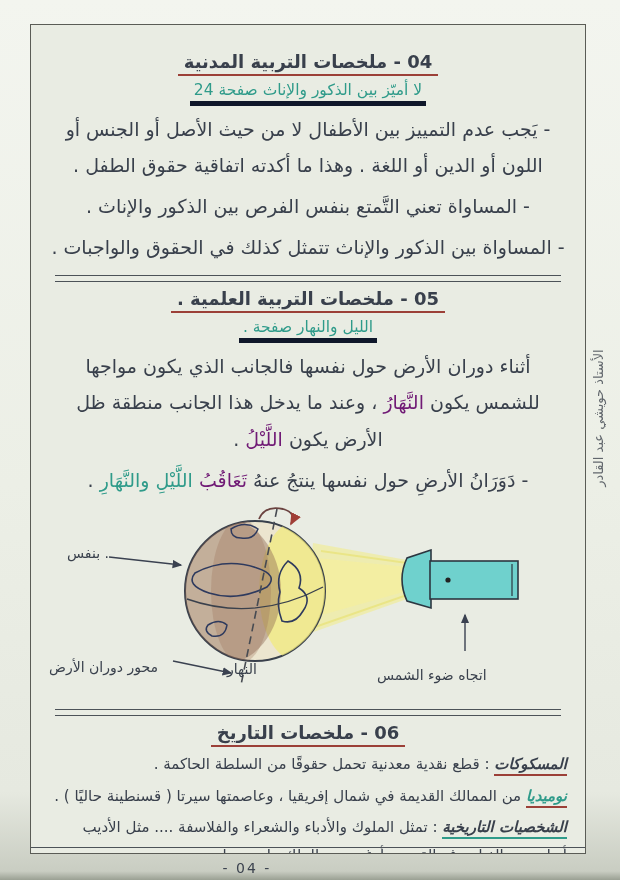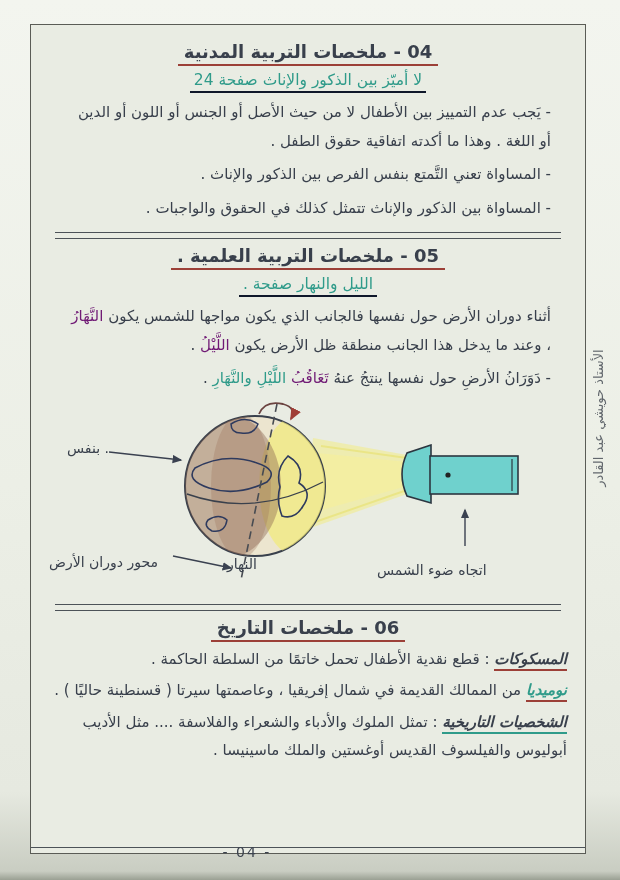--- a/index.html
+++ b/index.html
@@ -4,35 +4,35 @@
 <style>
   html,body{margin:0;padding:0;}
   body{font-family:"DejaVu Sans",sans-serif;}
   .photo{
     position:relative;width:620px;height:880px;overflow:hidden;
     background:linear-gradient(180deg,#f3f5ef 0%,#ecefe6 55%,#e6e9e0 90%,#c9cdc2 99%,#9aa093 100%);
   }
   .page-frame{
     position:absolute;left:30px;top:24px;width:556px;height:830px;
     border:1.6px solid #5a5c56;background:#e9ece3;
-    direction:rtl;box-sizing:border-box;padding:10px 16px 10px 16px;
+    direction:rtl;box-sizing:border-box;padding:20px 16px 10px 16px;
     color:#39404c;overflow:hidden;
   }
   .title-row{text-align:center;margin-top:6px;}
   .sec-title{
     display:inline-block;font-size:18px;font-weight:bold;letter-spacing:.5px;
     border-bottom:2px solid #9c4038;padding:0 6px 2px 6px;color:#39404c;
   }
   .subtitle-row{text-align:center;margin-top:4px;}
   .sec-subtitle{
     display:inline-block;font-size:15.5px;color:#2f9b8a;
-    border-bottom:2px solid #0f172a;padding:0 4px 2px 4px;
+    border-bottom:5px solid #0f172a;padding:0 4px 2px 4px;
   }
   .body-text{
-    font-size:15px;line-height:1.9;margin:5px 18px;text-align:right;
+    font-size:19px;line-height:1.9;margin:5px 4px;text-align:center;
   }
   .hl-pink{color:#701a75;}
   .hl-green{color:#2f9b8a;}
   .sep-double{
     height:5px;border-top:1.6px solid #4c5258;border-bottom:1.6px solid #4c5258;
     width:97%;margin:10px auto 6px auto;
   }
   .diagram{
     position:relative;width:524px;height:196px;margin:2px auto 0 auto;direction:ltr;
   }
@@ -51,21 +51,21 @@
   .term-green{color:#2f9b8a;}
   .inner-bottom-line{
     position:absolute;left:0;right:0;bottom:5px;border-top:1.5px solid #4c5258;
   }
   .side-note{
     position:absolute;left:461px;top:408px;width:280px;height:20px;
     transform:rotate(-90deg);font-size:13px;color:#4a5058;text-align:center;
     direction:rtl;opacity:.85;
   }
   .footer{
-    position:absolute;left:0;bottom:20px;width:494px;text-align:center;
+    position:absolute;left:0;bottom:4px;width:494px;text-align:center;
     font-size:14px;color:#3c434f;letter-spacing:2px;
   }
 </style>
 </head>
 <body>
 
 <div class="photo">
 
   <div class="page-frame">
 
@@ -150,21 +150,21 @@
       <div class="lbl lbl-axis">محور دوران الأرض</div>
       <div class="lbl lbl-light">اتجاه ضوء الشمس</div>
     </div>
 
     <div class="sep-double"></div>
 
     <div class="title-row">
       <span class="sec-title">06 - ملخصات التاريخ</span>
     </div>
     <p class="def-line">
-      <span class="term u-red">المسكوكات</span><span> : </span><span>قطع نقدية الأطفال تحمل خاتمًا من السلطة الحاكمة .</span>
+      <span class="term u-red">المسكوكات</span><span> : </span><span>قطع نقدية معدنية تحمل حقوقًا من السلطة الحاكمة .</span>
     </p>
     <p class="def-line">
       <span class="term term-green u-red">نوميديا</span><span> </span><span>من الممالك القديمة في شمال إفريقيا ، وعاصمتها سيرتا ( قسنطينة حاليًا ) .</span>
     </p>
     <p class="def-line">
       <span class="term u-green">الشخصيات التاريخية</span><span> : </span><span>تمثل الملوك والأدباء والشعراء والفلاسفة .... مثل الأديب أبوليوس والفيلسوف القديس أوغستين والملك ماسينيسا .</span>
     </p>
 
     <div class="inner-bottom-line"></div>
   </div>

